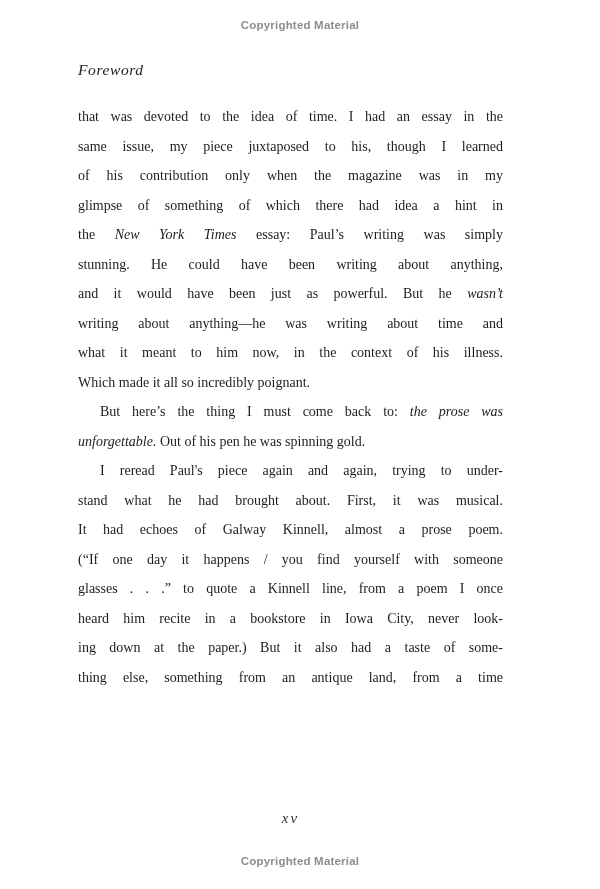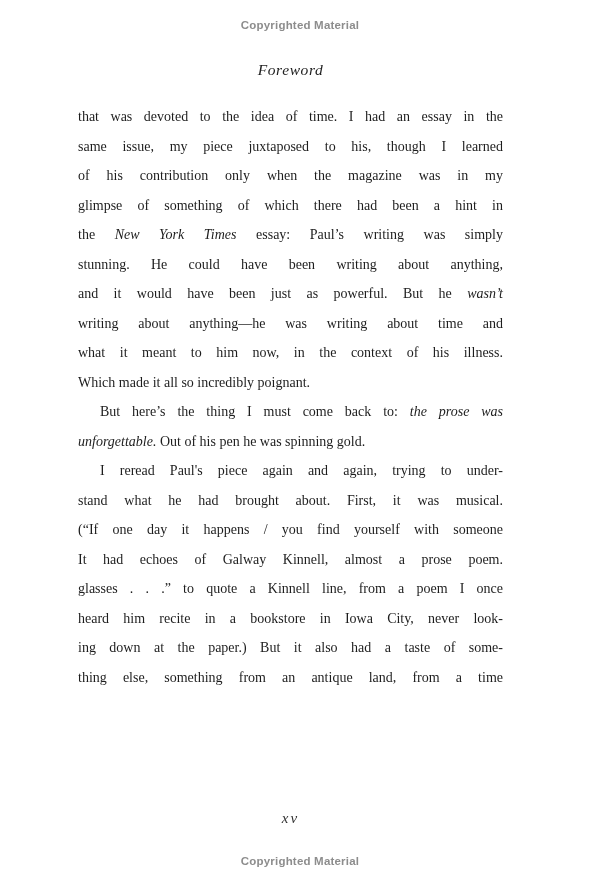--- a/index.html
+++ b/index.html
@@ -24,21 +24,21 @@
     color: #8d8d8d;
     letter-spacing: 0.2px;
   }
   .watermark.top { top: 15px; }
   .watermark.bottom { top: 851px; }
   .heading {
     position: absolute;
     top: 57px;
     left: 78px;
     width: 425px;
-    text-align: center;
+    text-align: left;
     font-style: italic;
     font-size: 15.5px;
     letter-spacing: 0.6px;
     color: #222222;
   }
   .body-text {
     position: absolute;
     top: 98px;
     left: 78px;
     width: 425px;
@@ -71,33 +71,33 @@
 
 <div class="page">
   <div class="watermark top">Copyrighted Material</div>
 
   <div class="heading">Foreword</div>
 
   <div class="body-text">
       <div class="line"><span>that was devoted to the idea of time. I had an essay in the</span></div>
       <div class="line"><span>same issue, my piece juxtaposed to his, though I learned</span></div>
       <div class="line"><span>of his contribution only when the magazine was in my</span></div>
-      <div class="line"><span>glimpse of something of which there had been a hint in</span></div>
+      <div class="line"><span>glimpse of something of which there had idea a hint in</span></div>
       <div class="line"><span>the </span><span class="it">New York Times</span><span> essay: Paul’s writing was simply</span></div>
       <div class="line"><span>stunning. He could have been writing about anything,</span></div>
       <div class="line"><span>and it would have been just as powerful. But he </span><span class="it">wasn’t</span></div>
       <div class="line"><span>writing about anything—he was writing about time and</span></div>
       <div class="line"><span>what it meant to him now, in the context of his illness.</span></div>
       <div class="line para-end"><span>Which made it all so incredibly poignant.</span></div>
       <div class="line indent"><span>But here’s the thing I must come back to: </span><span class="it">the prose was</span></div>
       <div class="line para-end"><span class="it">unforgettable.</span><span> Out of his pen he was spinning gold.</span></div>
       <div class="line indent"><span>I reread Paul's piece again and again, trying to under-</span></div>
       <div class="line"><span>stand what he had brought about. First, it was musical.</span></div>
+      <div class="line"><span>It had echoes of Galway Kinnell, almost a prose poem.</span></div>
       <div class="line"><span>(“If one day it happens / you find yourself with someone</span></div>
-      <div class="line"><span>It had echoes of Galway Kinnell, almost a prose poem.</span></div>
       <div class="line"><span>glasses . . .” to quote a Kinnell line, from a poem I once</span></div>
       <div class="line"><span>heard him recite in a bookstore in Iowa City, never look-</span></div>
       <div class="line"><span>ing down at the paper.) But it also had a taste of some-</span></div>
       <div class="line"><span>thing else, something from an antique land, from a time</span></div>
     </div>
 
   <div class="page-number">xv</div>
 
   <div class="watermark bottom">Copyrighted Material</div>
 </div>

